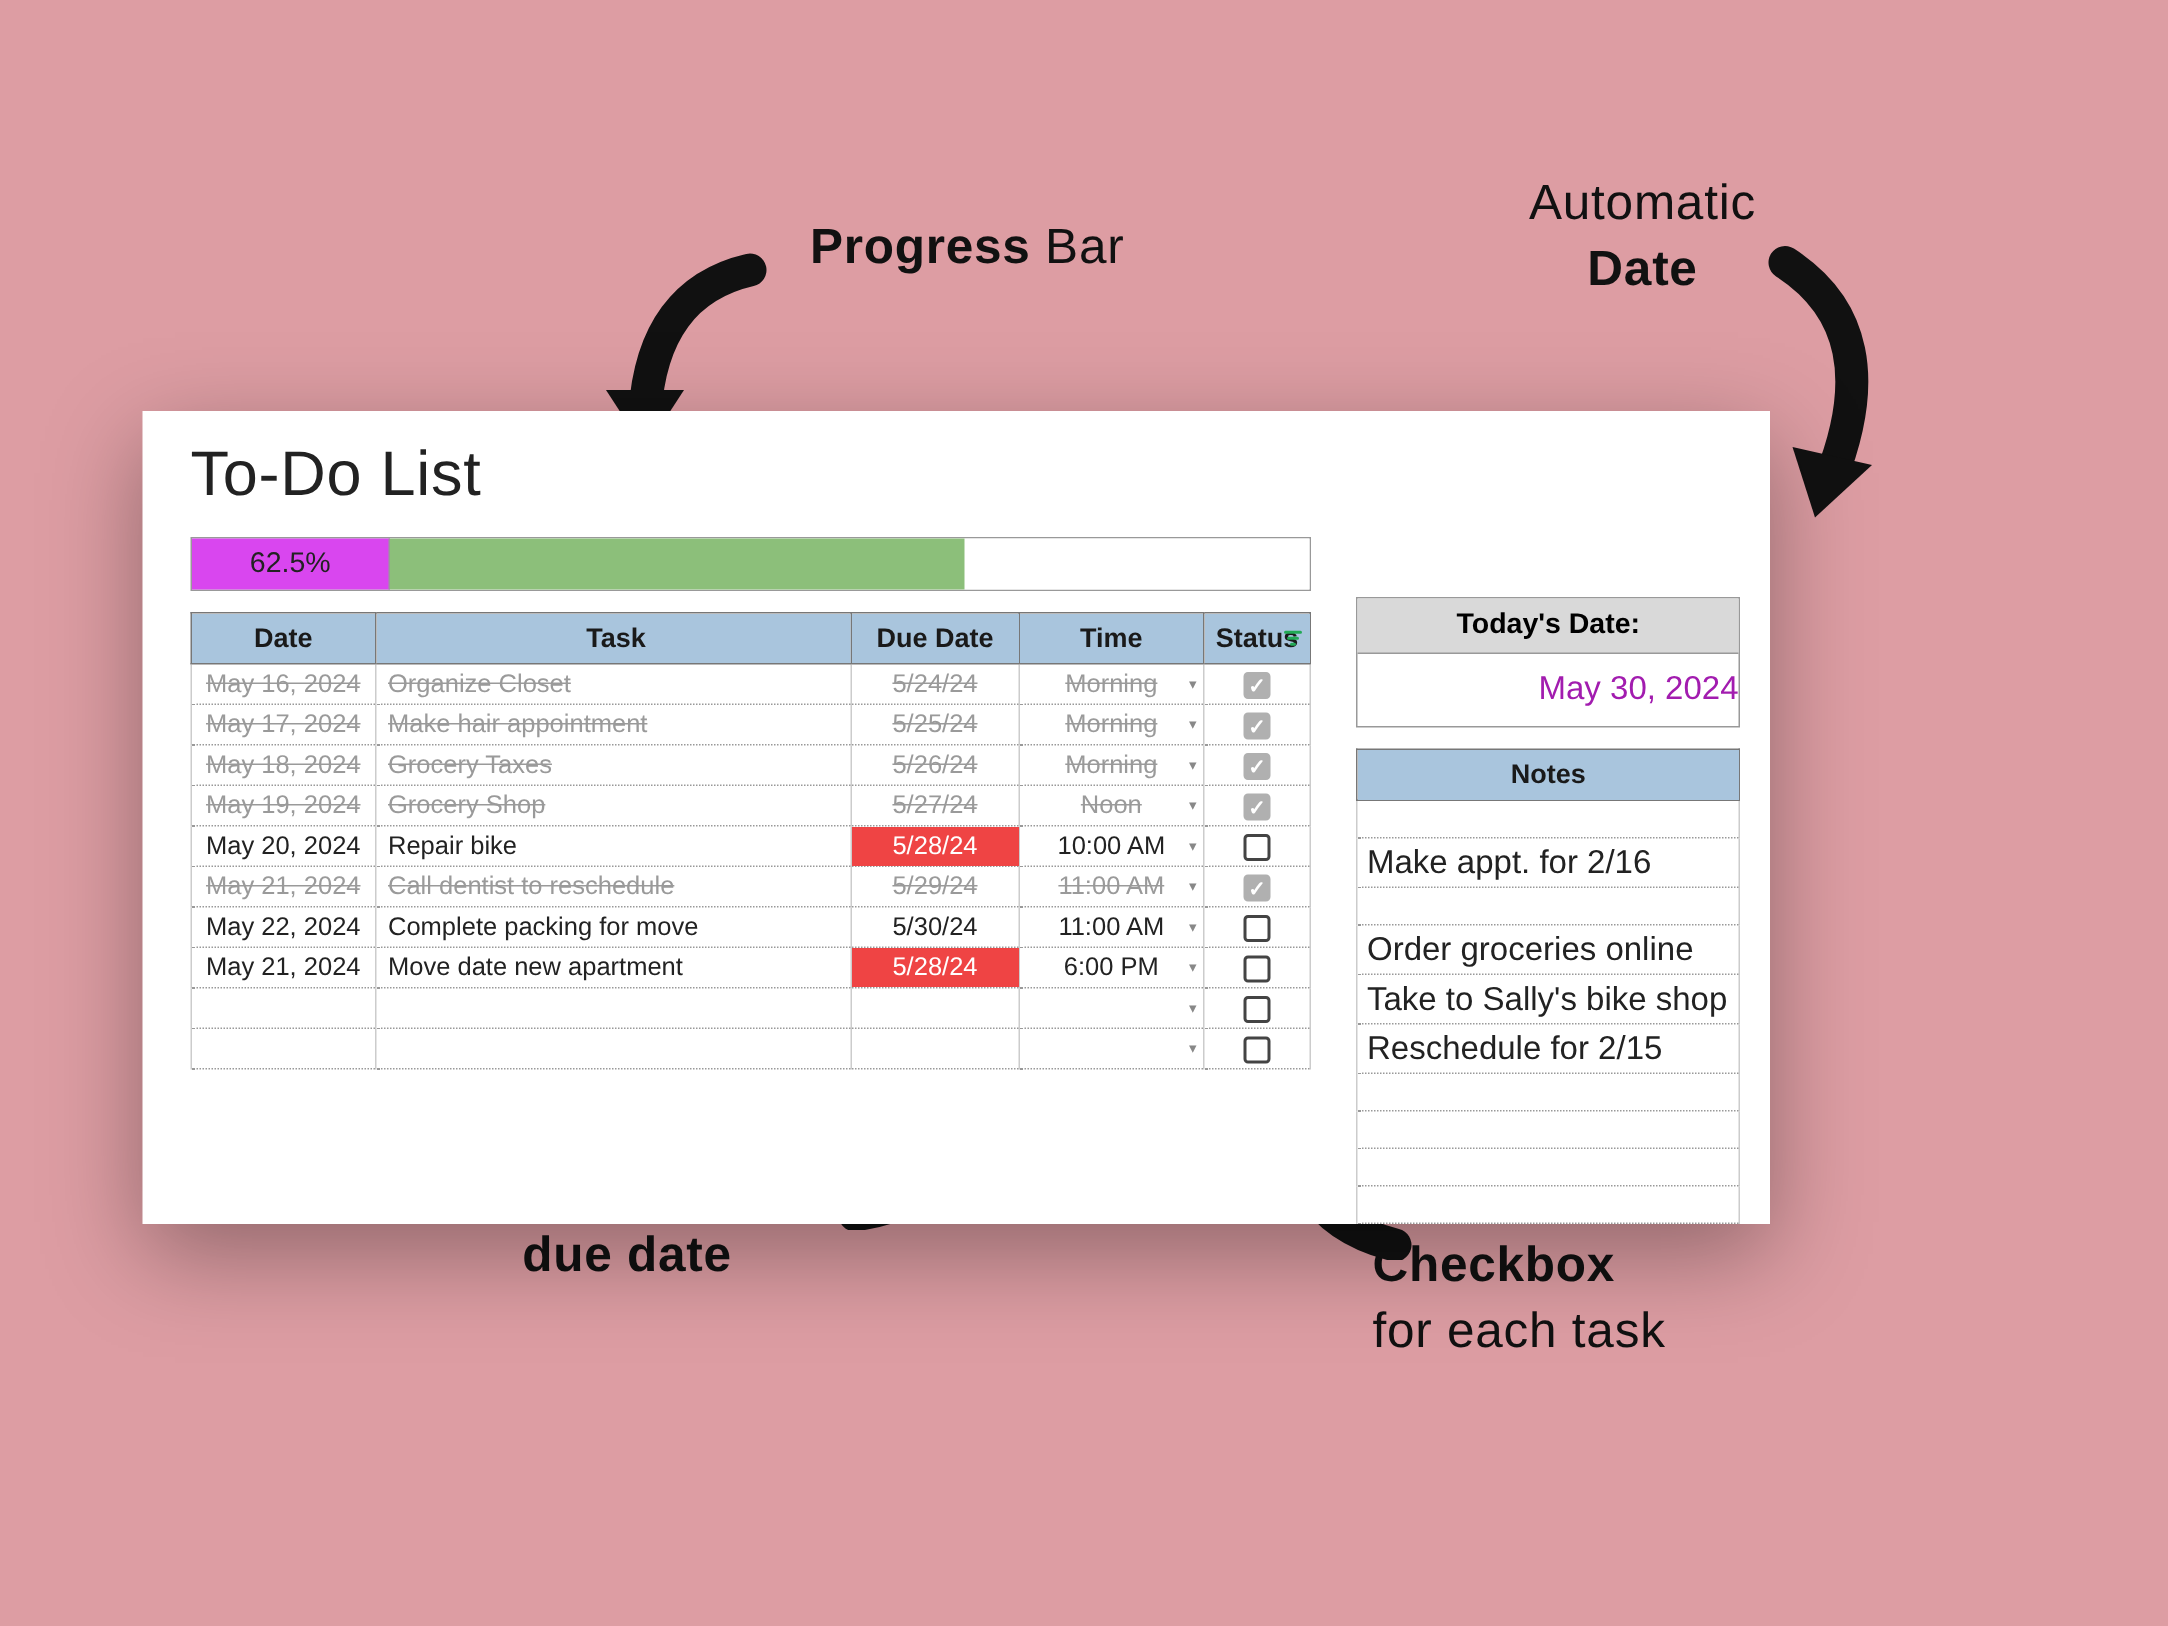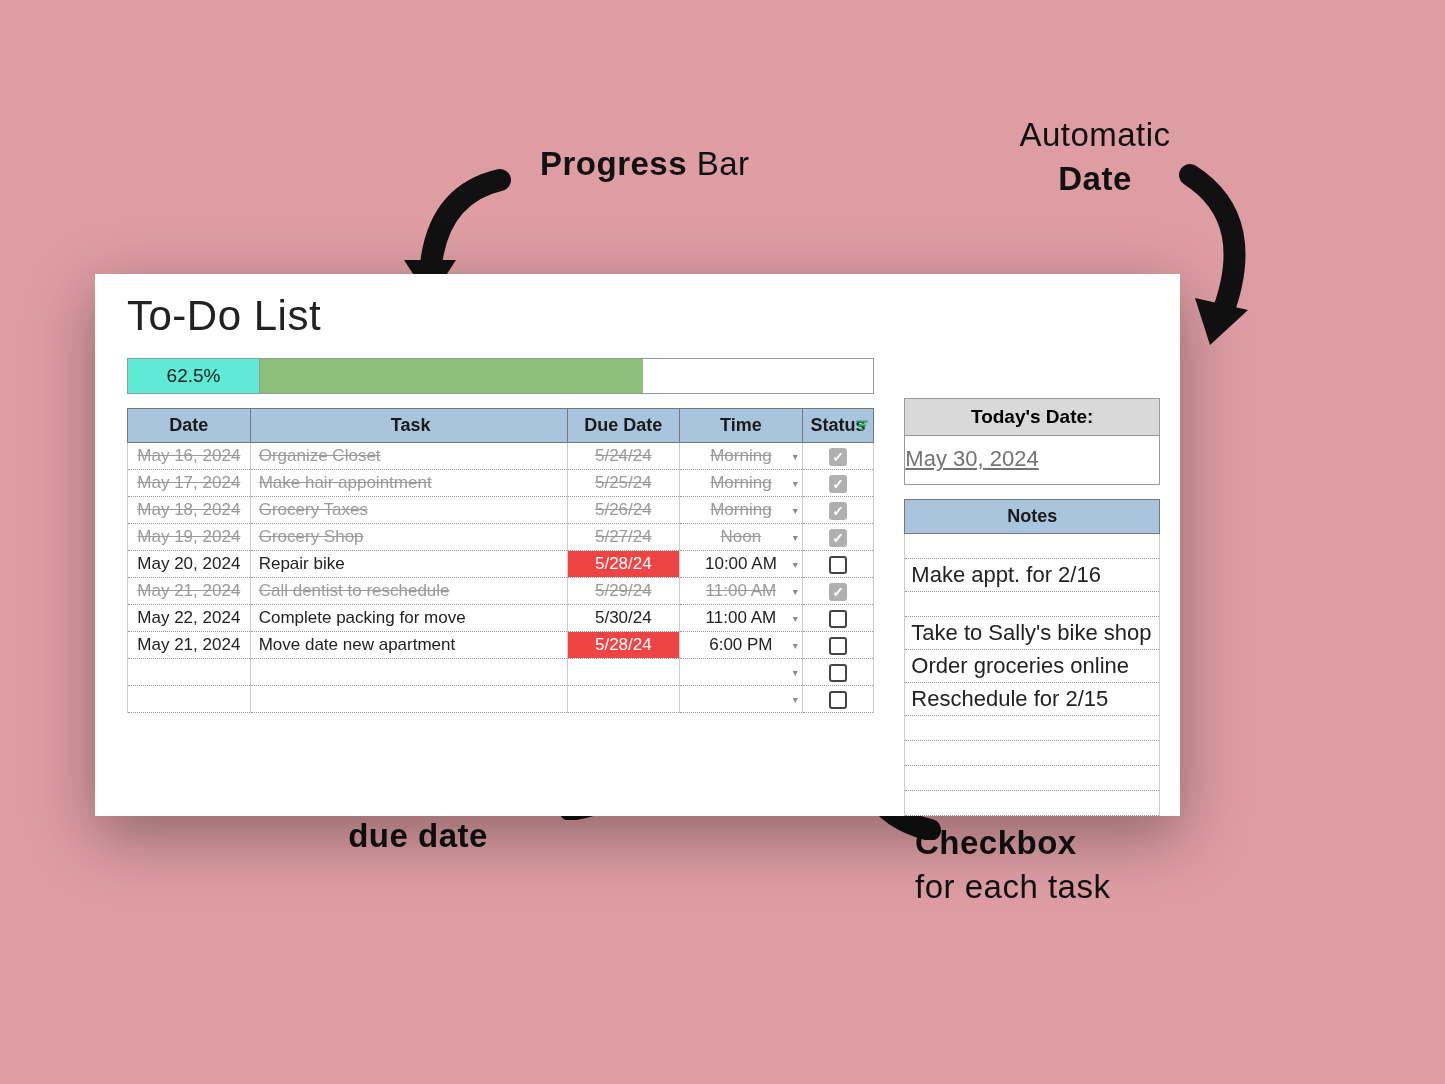--- a/index.html
+++ b/index.html
@@ -27,45 +27,44 @@
     color: #222;
     margin-bottom: 18px;
     letter-spacing: 0.5px;
   }
   .main-row { display: flex; gap: 30px; }
   .left-col { width: 760px; }
   .right-col { width: 260px; }
   .progress-wrap { display: flex; border: 1px solid #999; height: 36px; margin-bottom: 14px; }
   .progress-pct {
     width: 132px;
-    background: #5eead4;
+    background: #d946ef;
     display: flex;
     align-items: center;
     justify-content: center;
     font-size: 19px;
     color: #222;
     border-right: 1px solid #999;
   }
   .progress-track { flex: 1; position: relative; background: #fff; }
   .progress-fill { position: absolute; top: 0; bottom: 0; left: 0; background: #8cbf7a; }
   .date-box { border: 1px solid #999; margin-top: 40px; }
   .date-header {
     background: #d9d9d9;
     text-align: center;
     font-weight: 700;
     font-size: 19px;
     padding: 7px 0;
     border-bottom: 1px solid #999;
   }
   .date-value {
-    text-align: left;
+    text-align: right;
     font-size: 22px;
     padding: 10px 0 12px;
-    color: #737373;
-    text-decoration: underline;
+    color: #a21caf;
   }
   table { border-collapse: collapse; width: 100%; }
   th {
     background: #a9c5dd;
     font-weight: 700;
     font-size: 18px;
     padding: 6px 4px;
     border: 1px solid #777;
     color: #1a1a1a;
     position: relative;
@@ -292,24 +291,24 @@
             <tr>
               <td></td>
             </tr>
             <tr>
               <td>Make appt. for 2/16</td>
             </tr>
             <tr>
               <td></td>
             </tr>
             <tr>
+              <td>Order groceries online</td>
+            </tr>
+            <tr>
               <td>Take to Sally's bike shop</td>
-            </tr>
-            <tr>
-              <td>Order groceries online</td>
             </tr>
             <tr>
               <td>Reschedule for 2/15</td>
             </tr>
             <tr>
               <td></td>
             </tr>
             <tr>
               <td></td>
             </tr>

